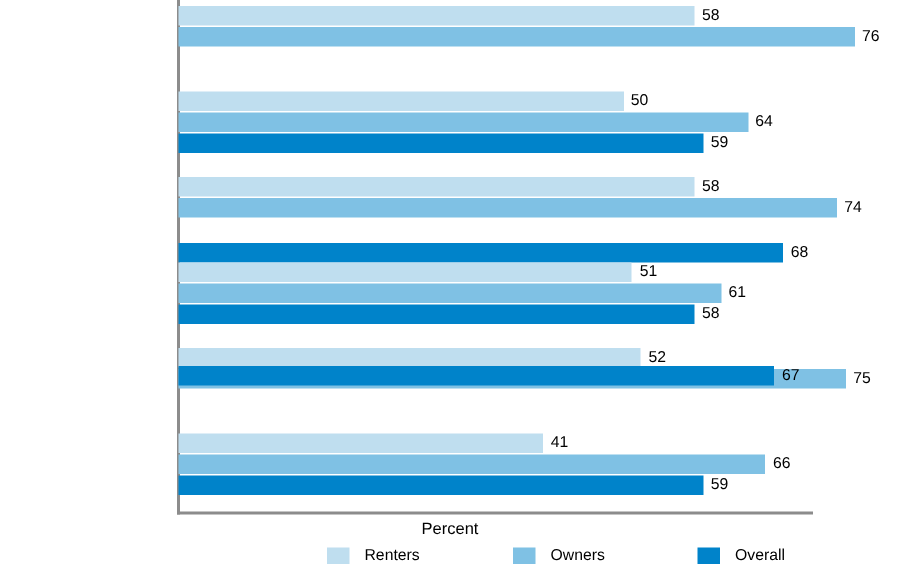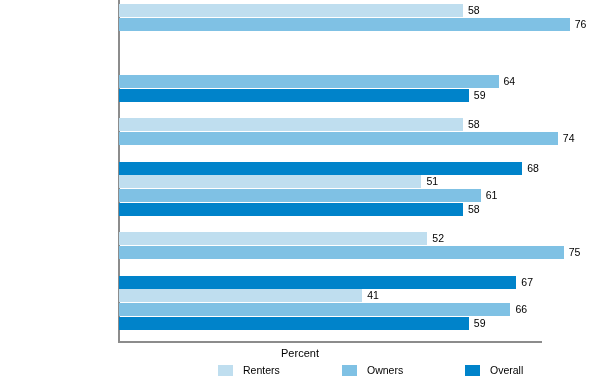--- a/index.html
+++ b/index.html
@@ -126,20 +126,24 @@
         <div class="bar-row" style="top: 0px; width: 481px;">
           <div class="bar" style="width: 343.94px; background: rgb(191, 222, 239);"></div>
           <div class="bar-value" style="left: 343.94px;">58</div>
         </div>
         <div class="bar-row" style="top: 14px; width: 481px;">
           <div class="bar" style="width: 450.68px; background: rgb(127, 193, 228);"></div>
           <div class="bar-value" style="left: 450.68px;">76</div>
         </div>
       </div>
       <div class="group" style="top: 61px; height: 42px;">
+        <div class="bar-row" style="top: 0px; width: 481px;">
+          <div class="bar" style="width: 296.5px; background: rgb(191, 222, 239);"></div>
+          <div class="bar-value" style="left: 296.5px;">50</div>
+        </div>
         <div class="bar-row" style="top: 14px; width: 481px;">
           <div class="bar" style="width: 379.52px; background: rgb(127, 193, 228);"></div>
           <div class="bar-value" style="left: 379.52px;">64</div>
         </div>
         <div class="bar-row" style="top: 28px; width: 481px;">
           <div class="bar" style="width: 349.87px; background: rgb(0, 131, 202);"></div>
           <div class="bar-value" style="left: 349.87px;">59</div>
         </div>
       </div>
       <div class="group" style="top: 118px; height: 42px;">
@@ -172,21 +176,21 @@
       </div>
       <div class="group" style="top: 232px; height: 42px;">
         <div class="bar-row" style="top: 0px; width: 481px;">
           <div class="bar" style="width: 308.36px; background: rgb(191, 222, 239);"></div>
           <div class="bar-value" style="left: 308.36px;">52</div>
         </div>
         <div class="bar-row" style="top: 14px; width: 481px;">
           <div class="bar" style="width: 444.75px; background: rgb(127, 193, 228);"></div>
           <div class="bar-value" style="left: 444.75px;">75</div>
         </div>
-        <div class="bar-row" style="top: 44px; width: 382px;">
+        <div class="bar-row" style="top: 12px; width: 382px;">
           <div class="bar" style="width: 397.31px; background: rgb(0, 131, 202);"></div>
           <div class="bar-value" style="left: 397.31px;">67</div>
         </div>
       </div>
       <div class="group" style="top: 289px; height: 42px;">
         <div class="bar-row" style="top: 0px; width: 580px;">
           <div class="bar" style="width: 243.13px; background: rgb(191, 222, 239);"></div>
           <div class="bar-value" style="left: 243.13px;">41</div>
         </div>
         <div class="bar-row" style="top: 14px; width: 445px;">

